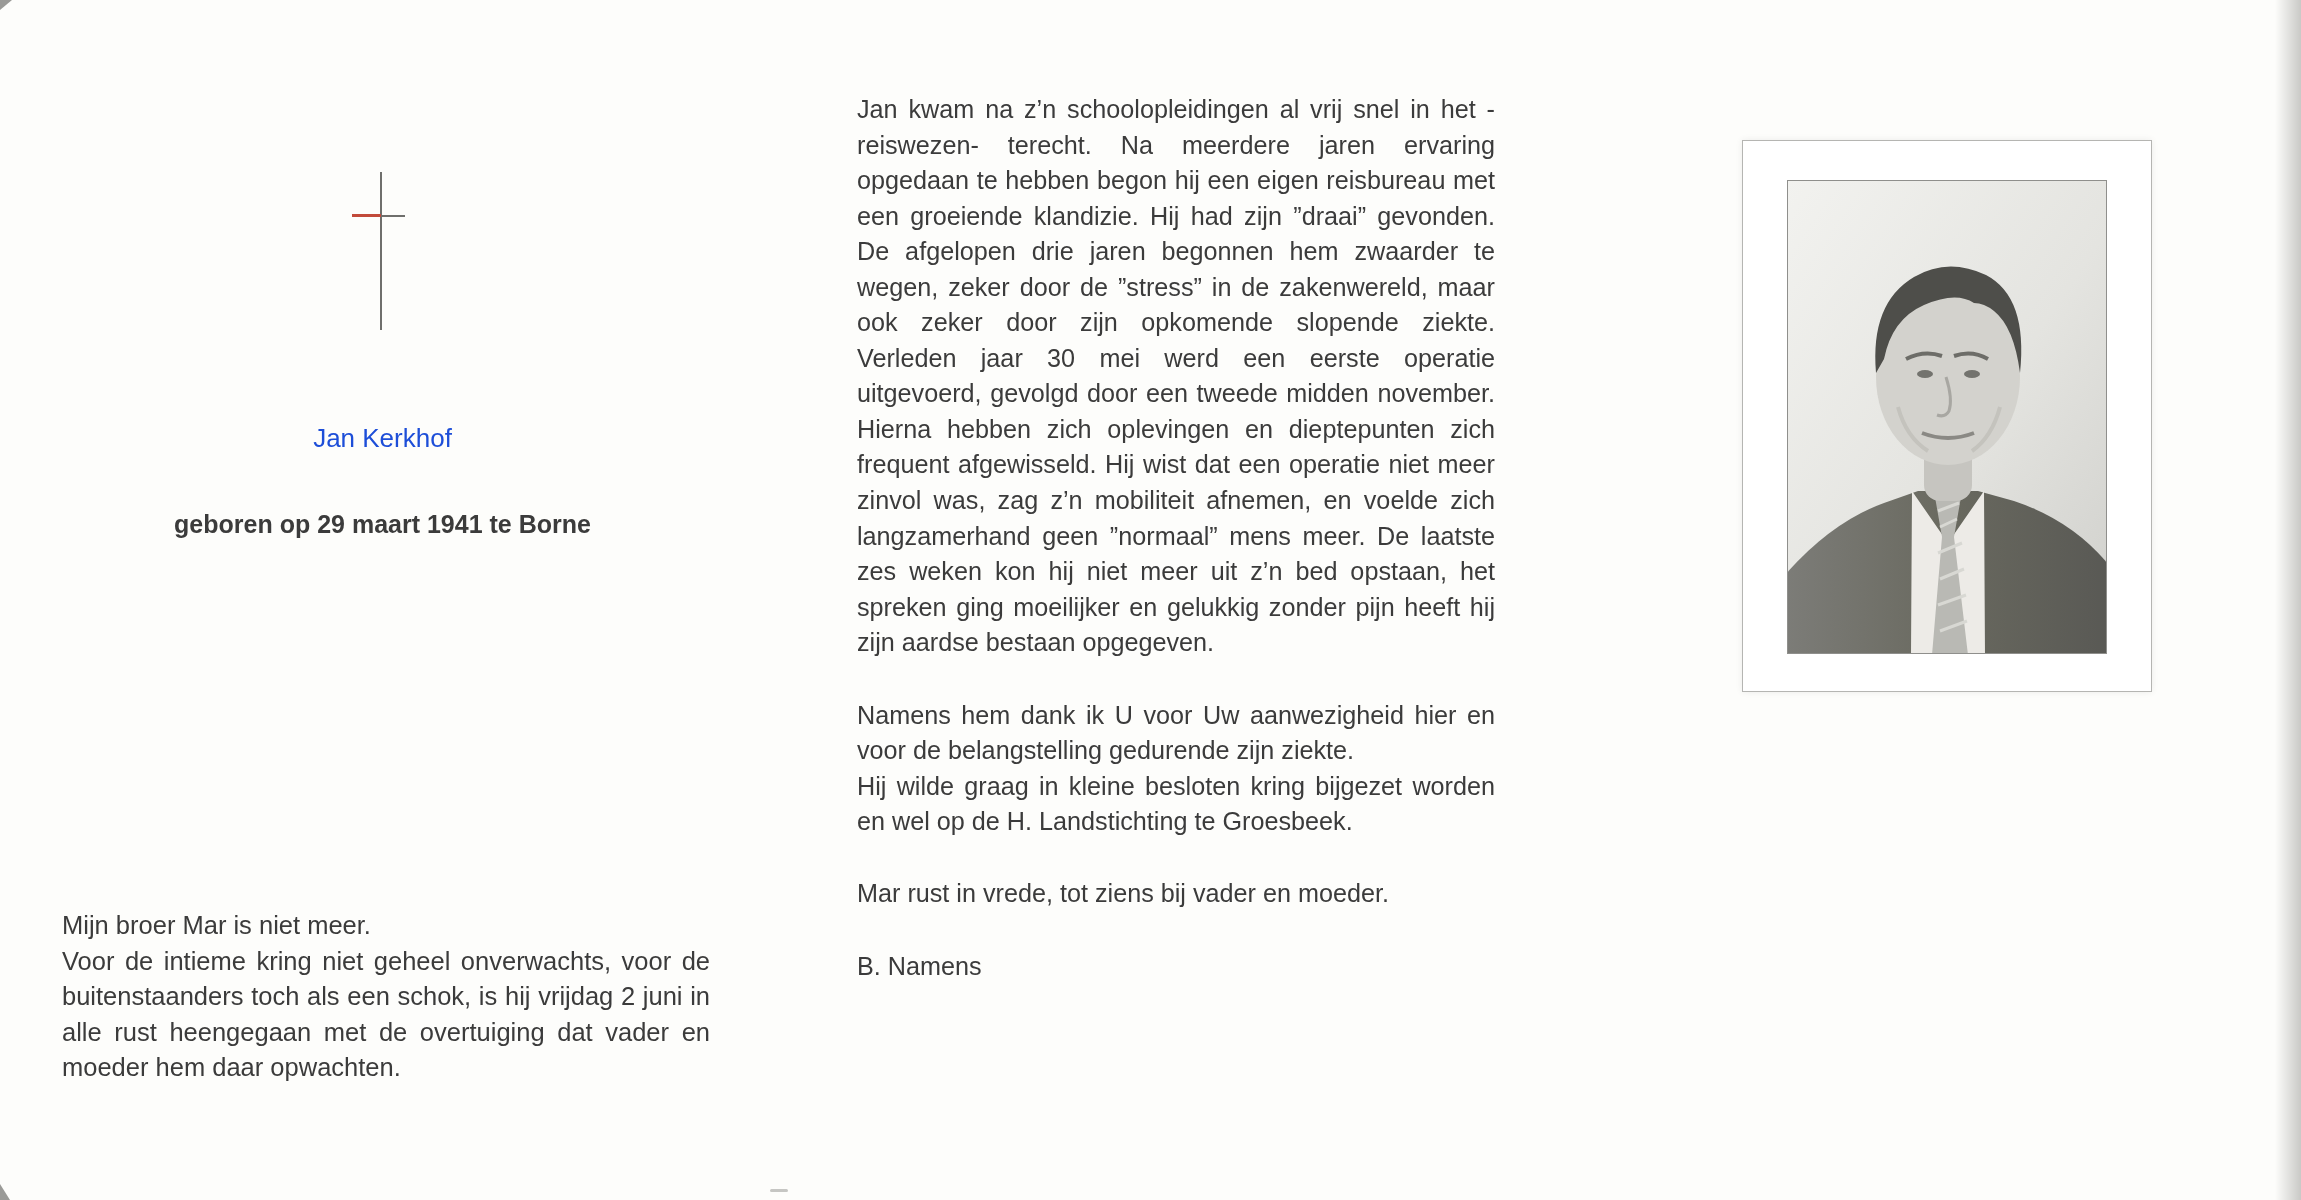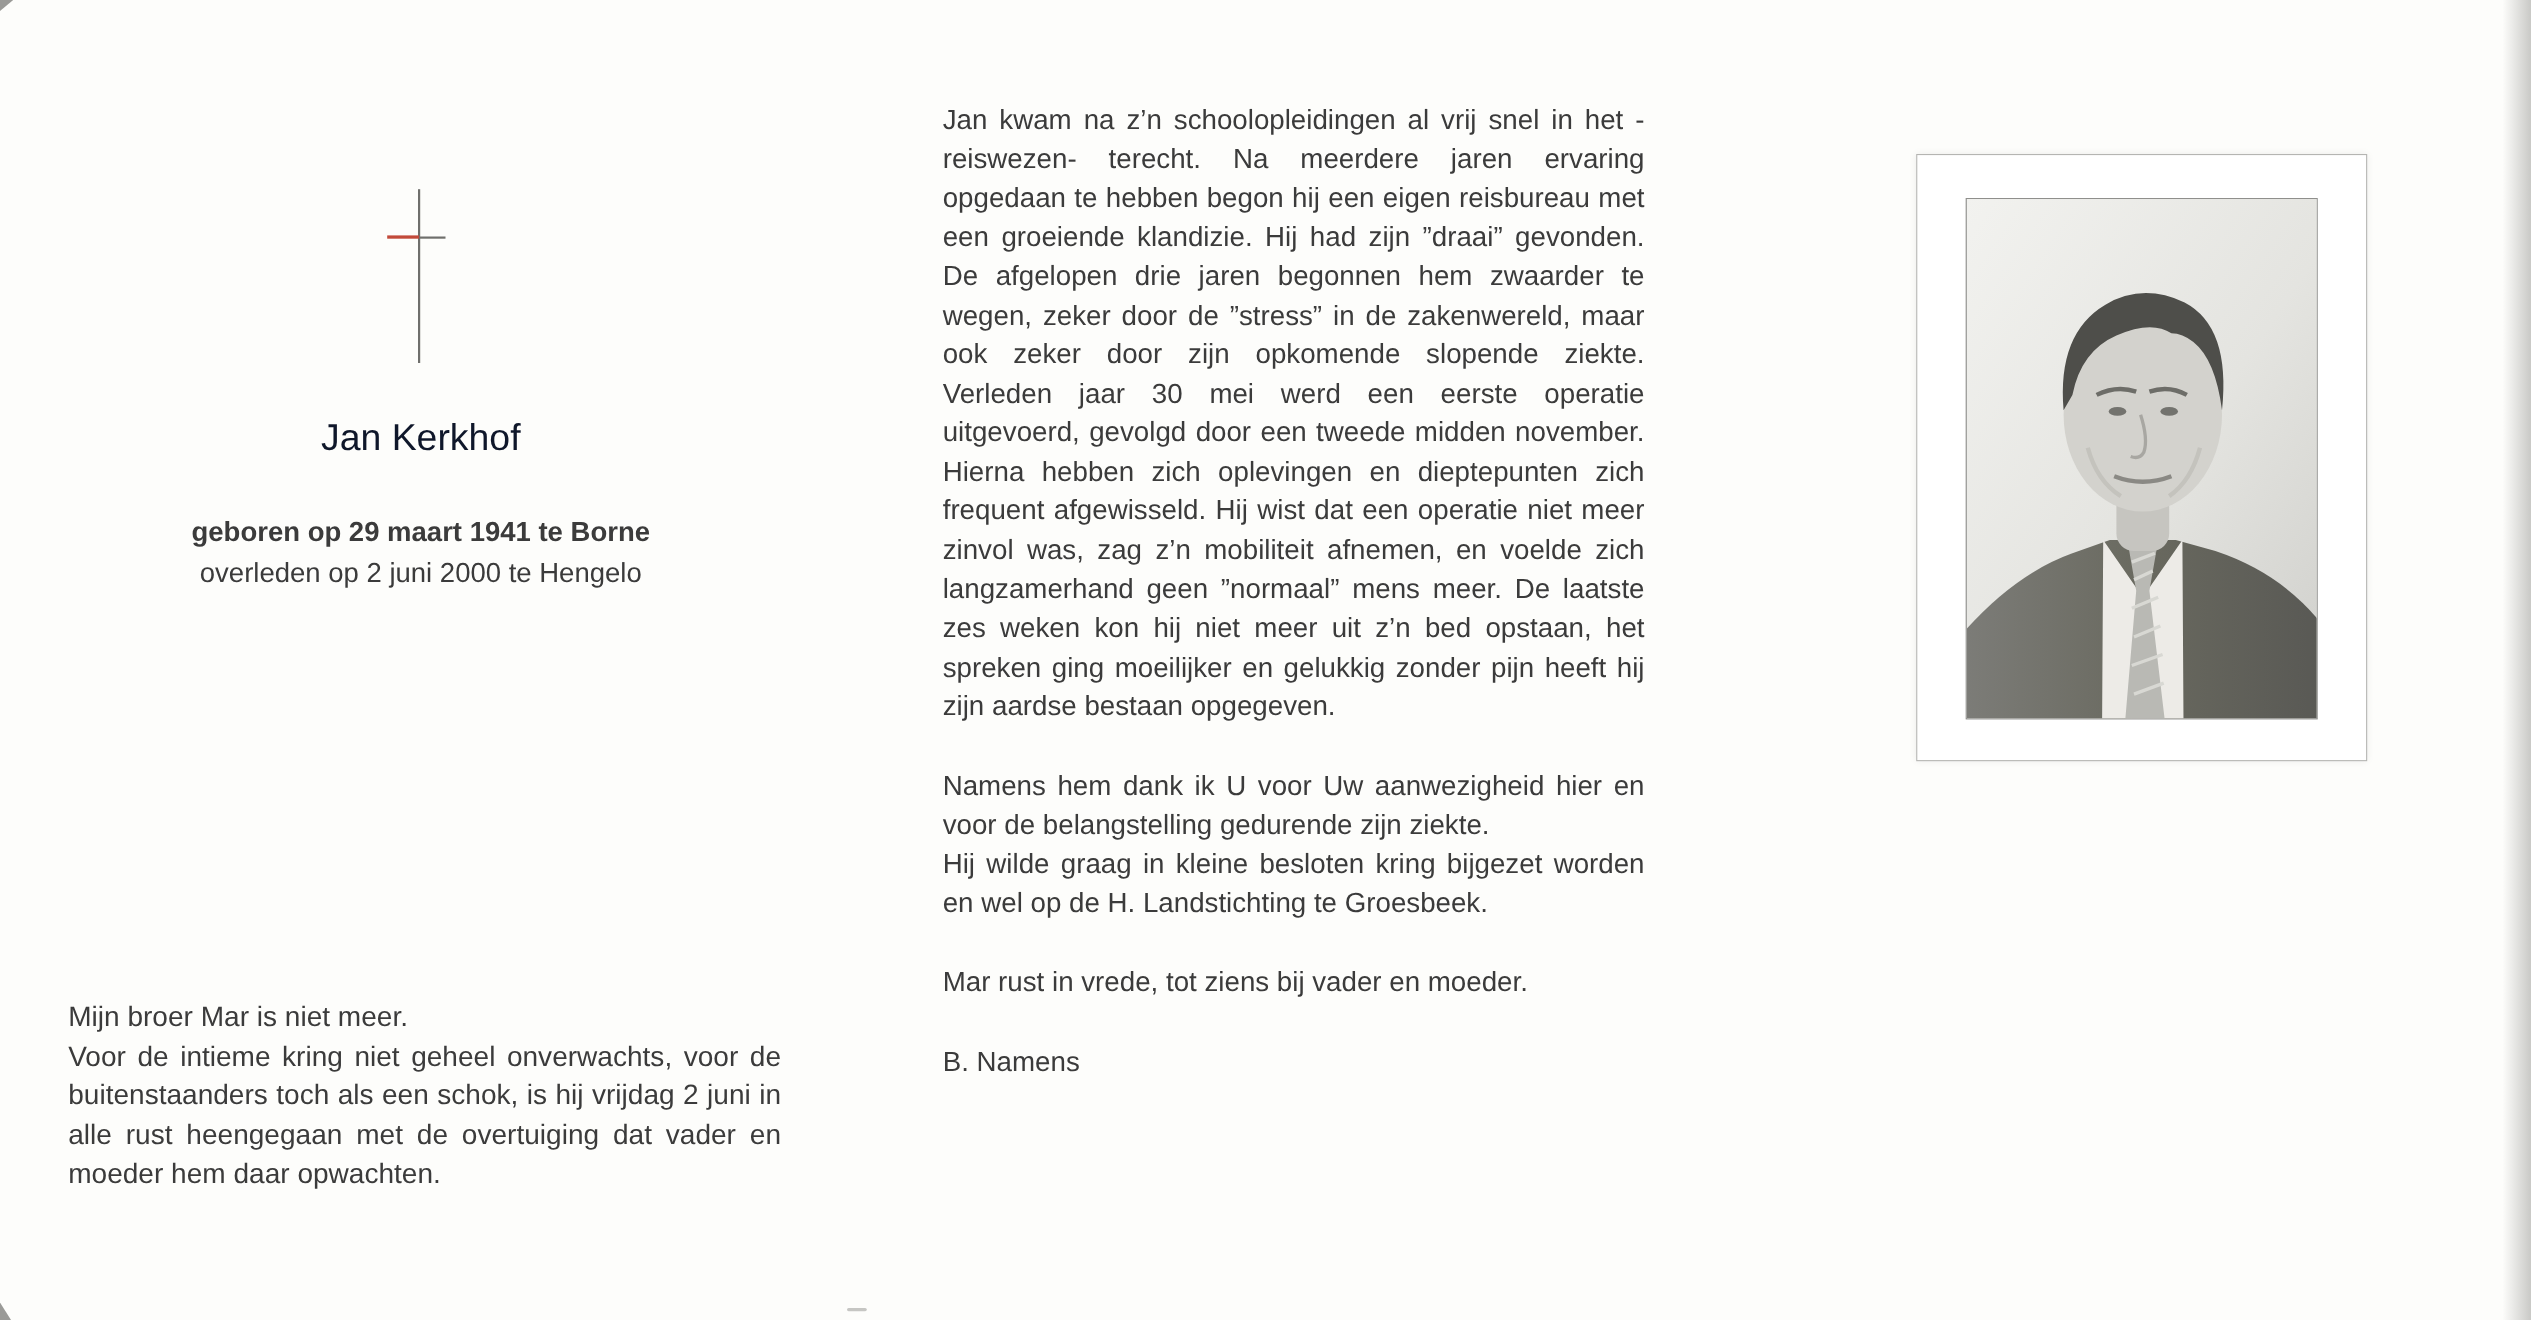--- a/index.html
+++ b/index.html
@@ -13,21 +13,21 @@
   }
 
   
   .cross-wrap { position:absolute; left:350px; top:172px; width:64px; height:158px; }
   .cross-v { position:absolute; left:30px; top:0; width:2px; height:158px; background:#6f6f6c; }
   .cross-h-red { position:absolute; left:2px; top:42px; width:29px; height:3px; background:#c24a3a; }
   .cross-h-gray { position:absolute; left:31px; top:43px; width:24px; height:2px; background:#6f6f6c; }
 
   .dedication-block { position:absolute; left:55px; top:378px; width:655px; text-align:center; }
   .dedication-line { font-size:25px; line-height:30px; }
-  .deceased-name { font-size:34px; line-height:40px; font-weight:400; color:#0f172a; }
+  .deceased-name { font-size:26px; line-height:40px; font-weight:400; margin-top:40px; color:#1d4ed8; }
   .birth-line { margin-top:48px; font-size:25px; line-height:37px;font-weight:bold; }
   .death-line { font-size:25px; line-height:37px; }
 
   .closing-block { position:absolute; left:62px; top:908px; width:648px; font-size:25.5px; line-height:35.6px; }
   .closing-block .just { text-align:justify; }
 
   
   .panel-center { position:absolute; left:857px; top:92px; width:638px; font-size:25.2px; line-height:35.55px; }
   .panel-center p { text-align:justify; }
   .panel-center .gap { margin-top:37px; }
@@ -63,21 +63,20 @@
   <section>
     <div class="cross-wrap">
       <div class="cross-v"></div>
       <div class="cross-h-red"></div>
       <div class="cross-h-gray"></div>
     </div>
 
     <div class="dedication-block">
       <h1 class="deceased-name">Jan Kerkhof</h1>
       <p class="birth-line">geboren op 29 maart 1941 te Borne</p>
-      <p class="death-line">overleden op 2 juni 2000 te Hengelo</p>
     </div>
 
     <div class="closing-block">
       <p>Mijn broer Mar is niet meer.</p>
       <p class="just">Voor de intieme kring niet geheel onverwachts, voor de buitenstaanders toch als een schok, is hij vrijdag 2 juni in alle rust heengegaan met de overtuiging dat vader en moeder hem daar opwachten.</p>
     </div>
   </section>
 
   <section class="panel-center">
     <p>Jan kwam na z’n schoolopleidingen al vrij snel in het -reiswezen- terecht. Na meerdere jaren ervaring opgedaan te hebben begon hij een eigen reisbureau met een groeiende klandizie. Hij had zijn ”draai” gevonden. De afgelopen drie jaren begonnen hem zwaarder te wegen, zeker door de ”stress” in de zakenwereld, maar ook zeker door zijn opkomende slopende ziekte. Verleden jaar 30 mei werd een eerste operatie uitgevoerd, gevolgd door een tweede midden november. Hierna hebben zich oplevingen en dieptepunten zich frequent afgewisseld. Hij wist dat een operatie niet meer zinvol was, zag z’n mobiliteit afnemen, en voelde zich langzamerhand geen ”normaal” mens meer. De laatste zes weken kon hij niet meer uit z’n bed opstaan, het spreken ging moeilijker en gelukkig zonder pijn heeft hij zijn aardse bestaan opgegeven.</p>

